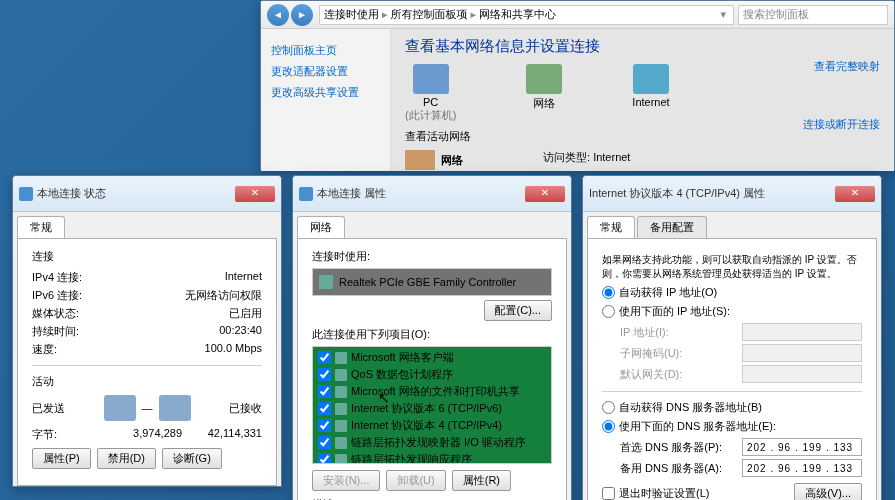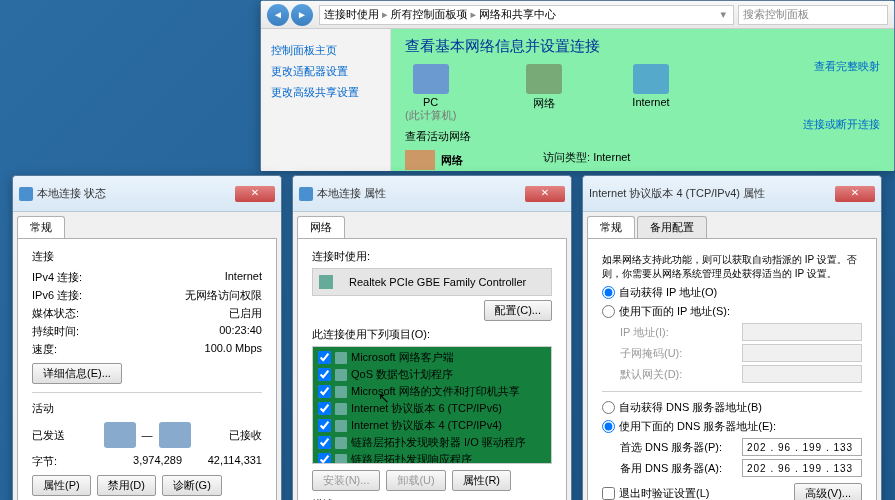--- a/index.html
+++ b/index.html
@@ -11,41 +11,41 @@
 .close-x{width:40px;height:16px;background:linear-gradient(#e48383,#c84848);color:#fff;text-align:center;line-height:14px;border-radius:2px;font-size:10px;cursor:pointer}
 .controlpanel{left:260px;top:0;width:635px;height:170px;background:#fff}
 .cpheader{background:linear-gradient(#f8f8f8,#e8e8e8);height:28px;display:flex;align-items:center;border-bottom:1px solid #ccc;padding:0 6px}
 .navbtn{width:22px;height:22px;border-radius:50%;background:linear-gradient(#5aa0e0,#3a80c0);margin-right:2px;display:flex;align-items:center;justify-content:center;color:#fff;font-size:10px}
 .breadcrumb{flex:1;display:flex;align-items:center;background:#fff;border:1px solid #ccc;height:20px;margin:0 4px;padding:0 4px;font-size:10px}
 .breadcrumb .sep{margin:0 3px;color:#888}
 .searchbox{width:150px;height:20px;border:1px solid #ccc;background:#fff;padding:0 4px;display:flex;align-items:center;color:#888;font-size:10px}
 .cpbody{display:flex;height:142px}
 .cpsidebar{width:130px;background:#f3f3f3;padding:8px 10px;border-right:1px solid #ddd}
 .cpsidebar div{color:#0066cc;margin:6px 0;cursor:pointer}
-.cpmain{flex:1;padding:8px 14px;background:#86efac;position:relative}
+.cpmain{flex:1;padding:8px 14px;background:#e5e5e5;position:relative}
 .cpmainh{color:#003399;font-size:15px;margin-bottom:8px}
 .cprow{display:flex;gap:70px;margin-bottom:6px}
 .cpitem{text-align:center;font-size:10px}
 .cpicon{width:36px;height:30px;margin:0 auto 2px;background:#7aa;border-radius:3px}
 .cplink{position:absolute;right:14px;color:#0066cc;cursor:pointer}
 .tab-hdr{display:flex;background:#f0f0f0;padding:4px 4px 0}
 .tab{padding:3px 12px;background:#fff;border:1px solid #b0b0b0;border-bottom:none;margin-right:2px;border-radius:3px 3px 0 0;cursor:pointer}
 .tab.inactive{background:#e8e8e8}
 .dlg-body{background:#fff;padding:10px 14px;border:1px solid #b0b0b0;margin:0 4px}
 .grp-label{margin-bottom:6px}
 .kv{display:flex;margin:3px 0}
 .kv .k{width:80px}
 .kv .v{flex:1;text-align:right}
 .btn{background:linear-gradient(#fafafa,#e0e0e0);border:1px solid #999;padding:2px 10px;border-radius:2px;cursor:pointer;font-size:11px;display:inline-block}
 .btn.dis{color:#999}
 .divider{border-top:1px solid #d0d0d0;margin:8px 0}
 .activity-row{display:flex;align-items:center;justify-content:space-between;margin:6px 0}
 .act-icons{display:flex;align-items:center;gap:6px}
 .act-icon{width:32px;height:26px;background:#8ac;border-radius:3px}
-.nic-box{border:1px solid #ccc;padding:6px;background:#e5e5e5;margin:4px 0;display:flex;align-items:center;gap:16px}
+.nic-box{border:1px solid #ccc;padding:6px;background:#737373;margin:4px 0;display:flex;align-items:center;gap:6px}
 .list-box{border:1px solid #ccc;background:#15803d;padding:2px;margin:4px 0;height:118px;overflow:hidden}
 .list-item{display:flex;align-items:center;padding:1px 3px;font-size:10px}
 .list-item input{margin-right:4px}
 .li-icon{width:12px;height:12px;background:#6a9;margin-right:4px;border-radius:1px}
 .btn-row{display:flex;gap:6px;margin:6px 0}
 .desc{font-size:10px;margin-top:4px;line-height:1.4}
 .radio-row{display:flex;align-items:center;margin:4px 0;gap:4px}
 .ip-field{display:flex;align-items:center;margin:3px 0}
 .ip-field .lbl{width:140px;padding-left:18px}
 .ip-box{width:120px;height:18px;border:1px solid #aaa;background:#fff;display:flex;align-items:center;padding:0 4px;font-size:10px;letter-spacing:1px}
@@ -134,21 +134,20 @@
         <span class="v">已启用</span>
       </div>
   <div class="kv">
         <span class="k">持续时间:</span>
         <span class="v">00:23:40</span>
       </div>
   <div class="kv">
         <span class="k">速度:</span>
         <span class="v">100.0 Mbps</span>
       </div>
-  <div style="margin-top:6px"><span class="btn">详细信息(E)...</span></div>
   <div class="divider"></div>
   <div class="grp-label">活动</div>
   <div class="activity-row">
    <span>已发送</span>
    <div class="act-icons">
           <div class="act-icon"></div>
           <span>—</span>
           <div class="act-icon"></div>
         </div>
    <span>已接收</span>

